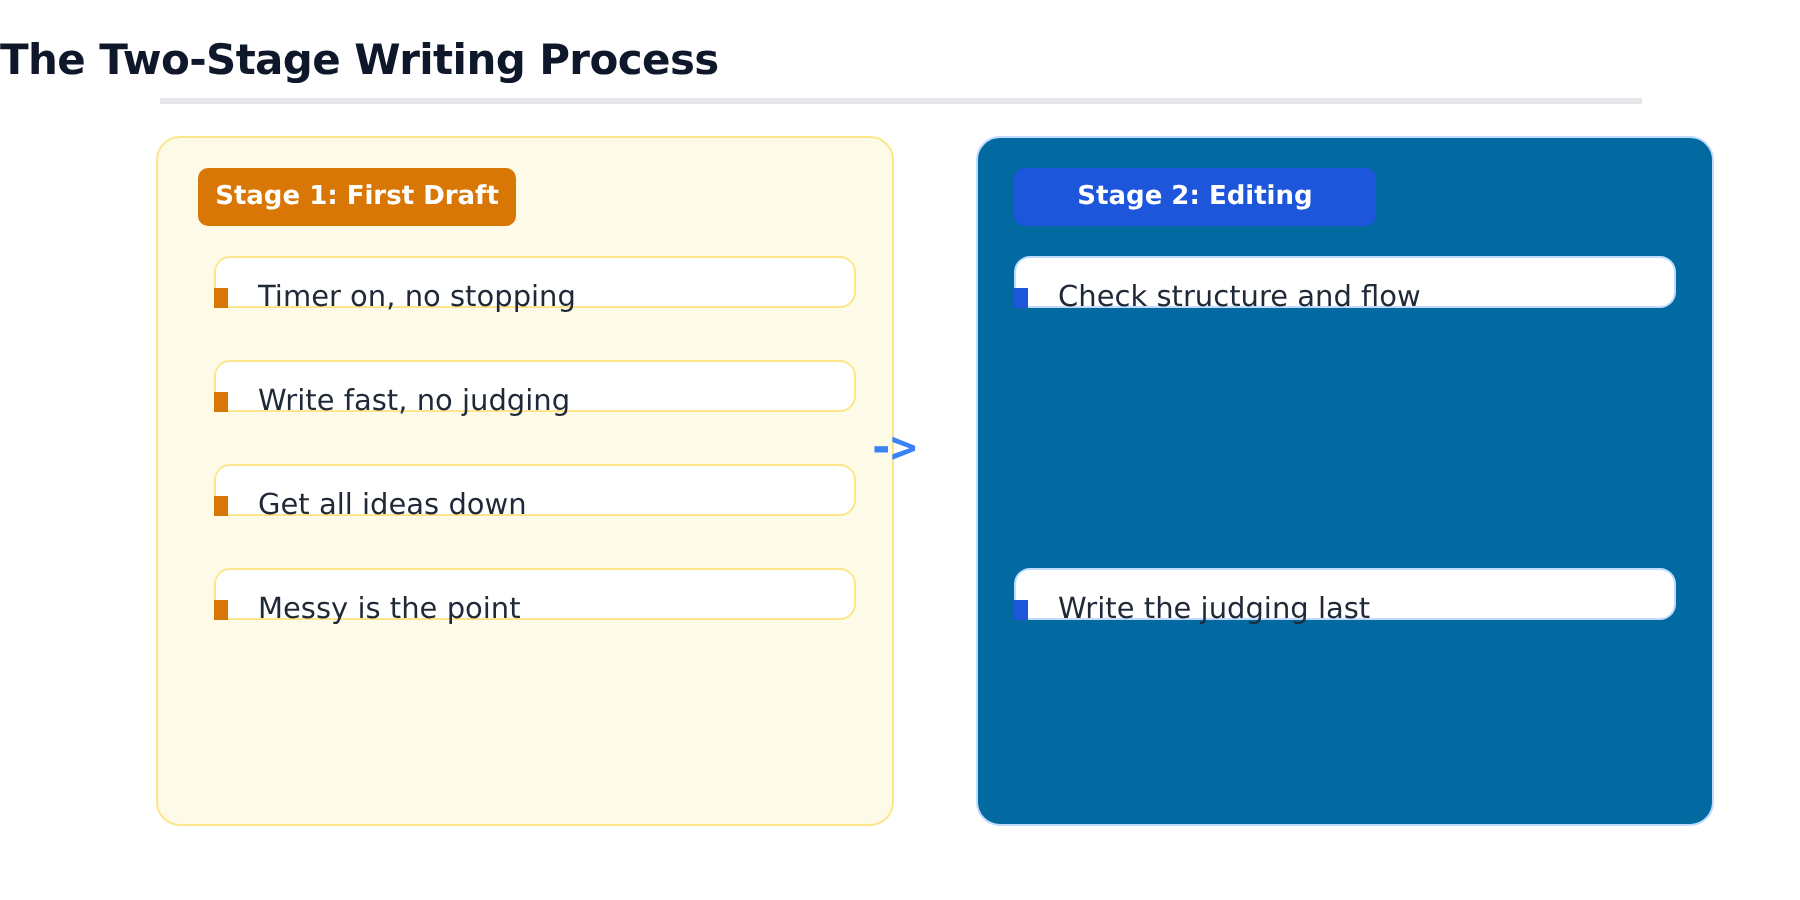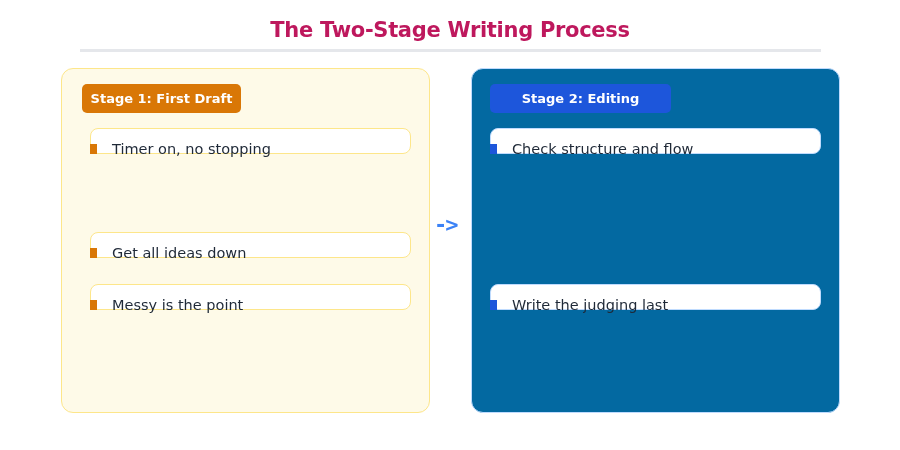--- a/index.html
+++ b/index.html
@@ -1,31 +1,31 @@
 <!DOCTYPE html>
 <html><head>
   <meta charset="utf-8">
   <style>
     html, body { margin: 0; padding: 0; }
     body {
       width: 900px; height: 450px; background: #ffffff; position: relative;
       font-family: "DejaVu Sans", sans-serif; overflow: hidden;
     }
     .title {
-      position: absolute; left: 0; top: 18px; width: 900px; text-align: center;
+      position: absolute; left: 0; top: 18px; width: 900px; 
       font-family: "DejaVu Sans", sans-serif; font-weight: bold; font-size: 21px;
-      color: #be185d; letter-spacing: -0.3px;
+      color: #0f172a; letter-spacing: -0.3px;
     }
     .title-rule {
       position: absolute; left: 80px; top: 49px; width: 741px; height: 3px;
       background: #e5e7eb;
     }
     .panel {
       position: absolute; top: 68px; width: 369px; height: 345px;
-      border-radius: 12px; box-sizing: border-box;
+      border-radius: 12px; box-sizing: border-box; margin-left: 17px;
     }
     .panel.draft { left: 61px; background: #fefae8; border: 1px solid #fde68a; }
     .panel.edit { left: 471px; background: #0369a1; border: 1px solid #bfdbfe; }
     .badge {
       position: absolute; top: 15px; height: 29px; line-height: 29px;
       border-radius: 5px; color: #ffffff; font-weight: bold; font-size: 13px;
       text-align: center; font-family: "DejaVu Sans", sans-serif;
     }
     .draft .badge { left: 20px; width: 159px; background: #d97706; }
     .edit .badge { left: 18px; width: 181px; background: #1d56db; }
@@ -54,20 +54,24 @@
 
 <div class="title">The Two-Stage Writing Process</div>
 <div class="title-rule"></div>
 
 <div class="panel draft">
   <div class="badge">Stage 1: First Draft</div>
   <div class="item" style="top:59px">
     <span class="marker"></span>
     <span class="label">Timer on, no stopping</span>
   </div>
+  <div class="item" style="top:111px">
+    <span class="marker"></span>
+    <span class="label">Write fast, no judging</span>
+  </div>
   <div class="item" style="top:215px">
     <span class="marker"></span>
     <span class="label">Messy is the point</span>
   </div>
   <div class="item" style="top:163px">
     <span class="marker"></span>
     <span class="label">Get all ideas down</span>
   </div>
 </div>
 

